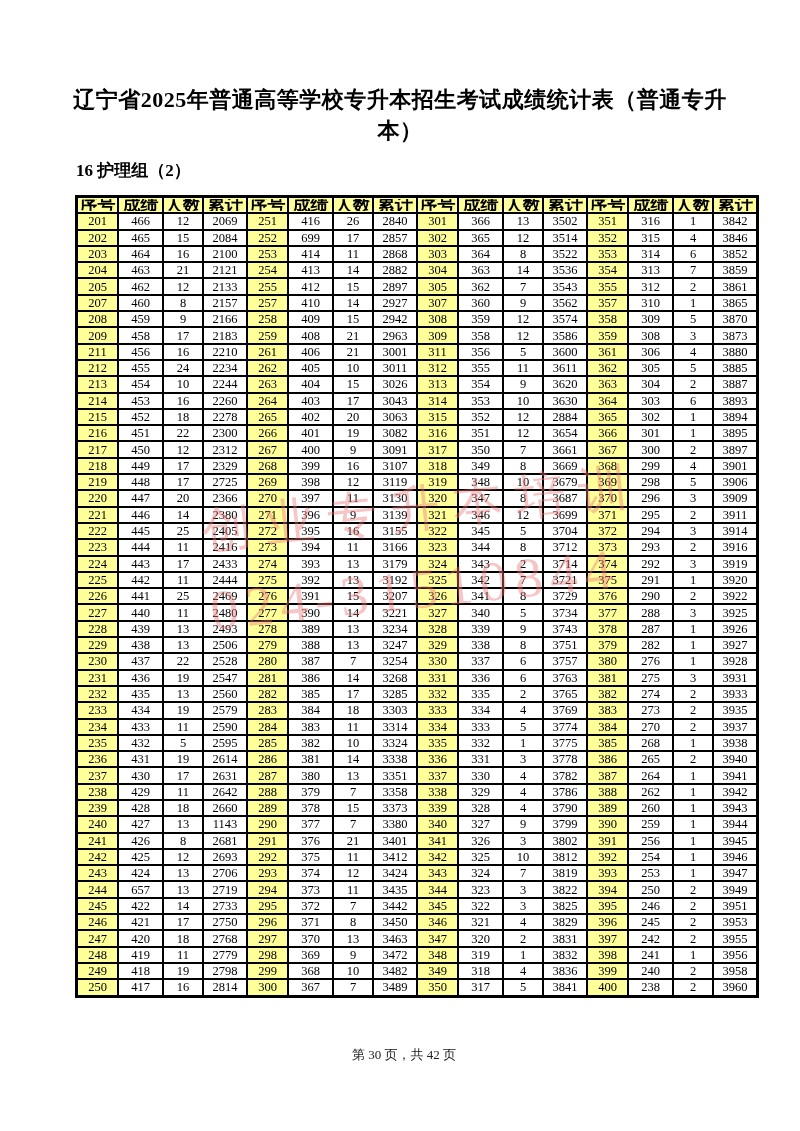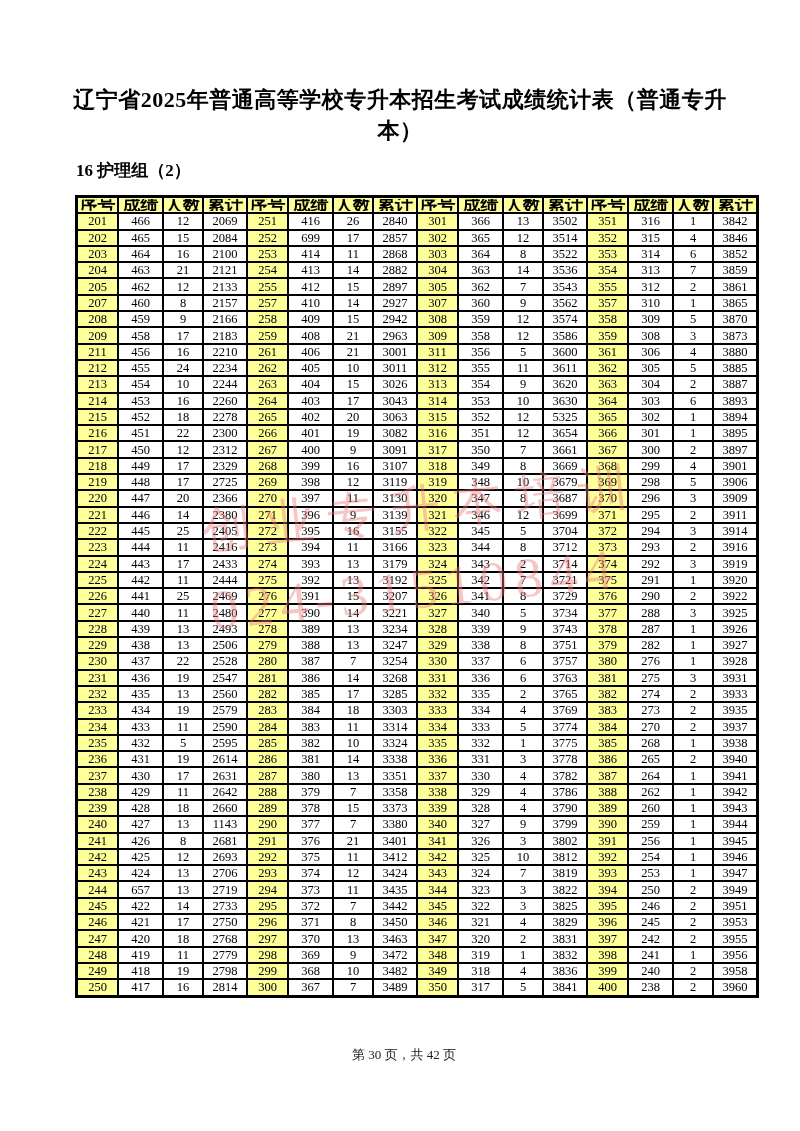--- a/index.html
+++ b/index.html
@@ -323,21 +323,21 @@
           <td>452</td>
           <td>18</td>
           <td>2278</td>
           <td class="serial">265</td>
           <td>402</td>
           <td>20</td>
           <td>3063</td>
           <td class="serial">315</td>
           <td>352</td>
           <td>12</td>
-          <td>5325</td>
+          <td>2884</td>
           <td class="serial">365</td>
           <td>302</td>
           <td>1</td>
           <td>3894</td>
         </tr>
         <tr>
           <td class="serial">216</td>
           <td>451</td>
           <td>22</td>
           <td>2300</td>

